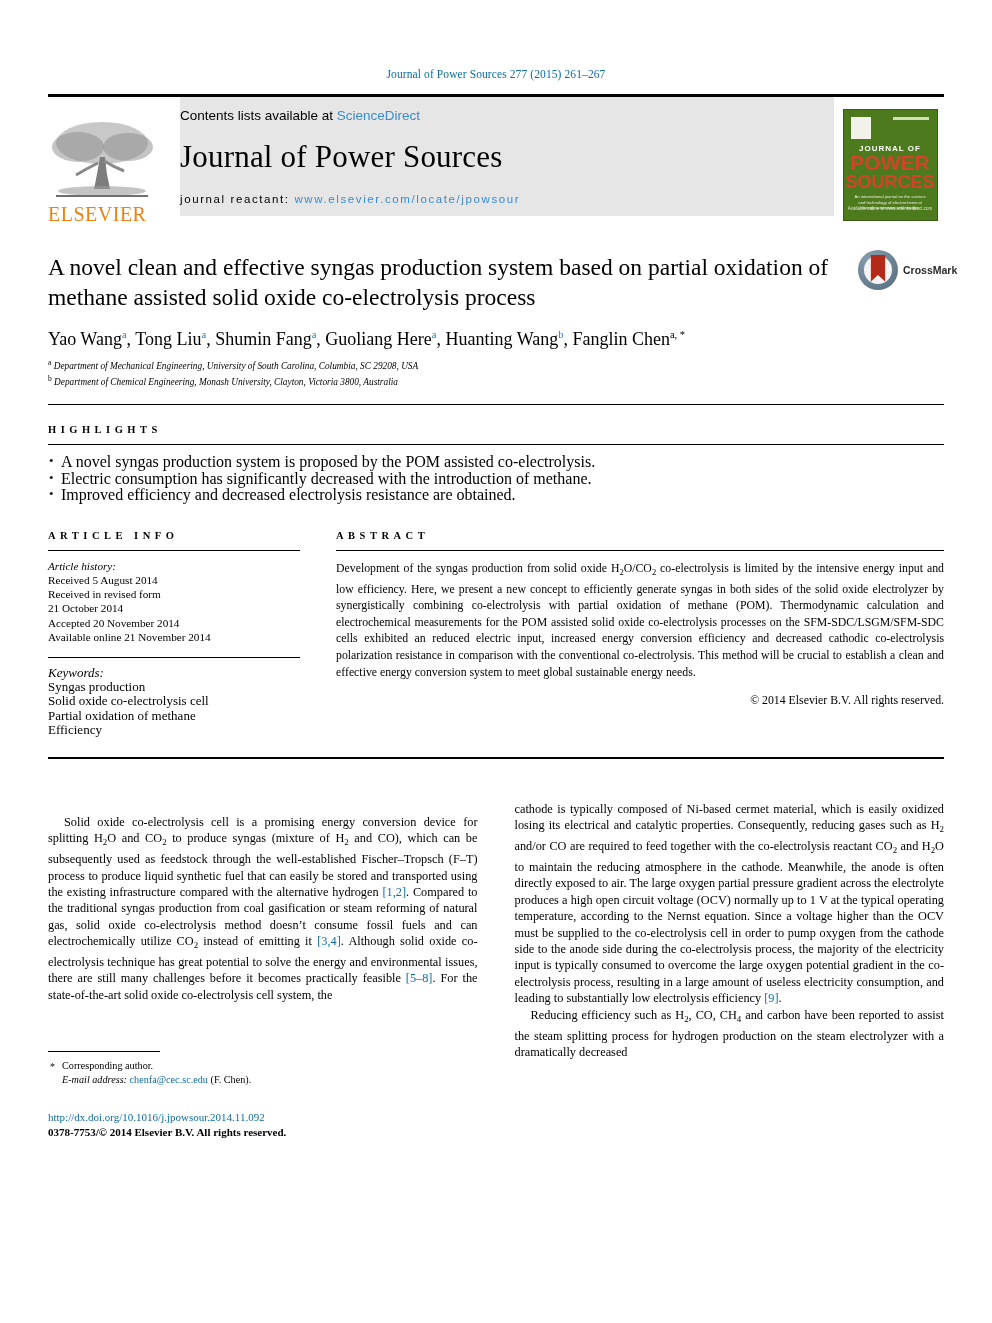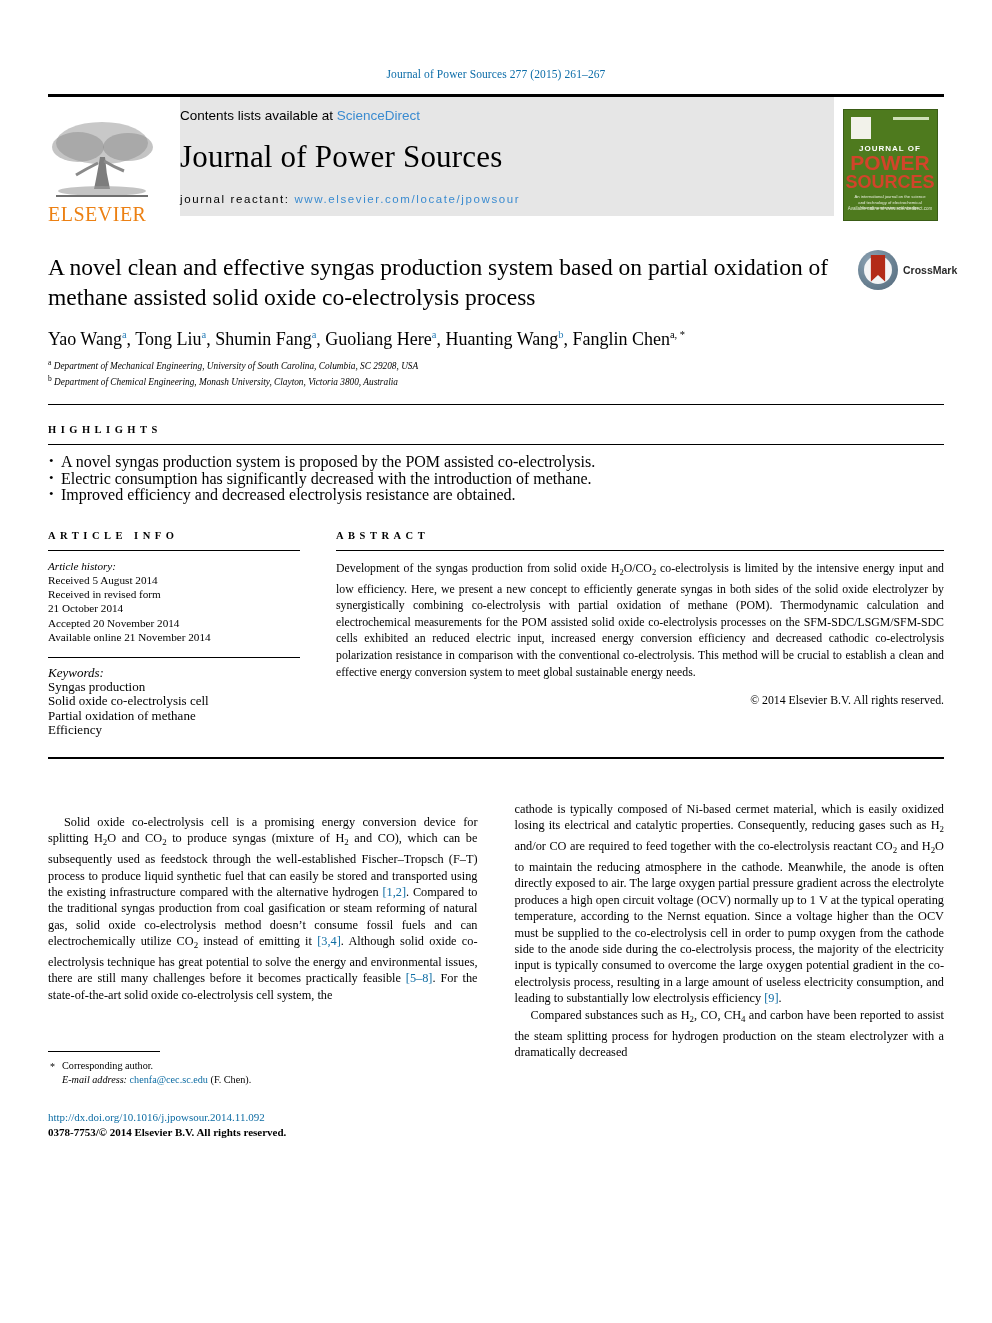--- a/index.html
+++ b/index.html
@@ -363,17 +363,17 @@
 
       <div class="doi-block">
         <div class="doi">http://dx.doi.org/10.1016/j.jpowsour.2014.11.092</div>
         <div class="issn"><span>0378-7753/</span><span>© 2014 Elsevier B.V. All rights reserved.</span></div>
       </div>
     </div>
 
     <div class="bodycol">
       <div class="para cont"><span>cathode is typically composed of Ni-based cermet material, which is easily oxidized losing its electrical and catalytic properties. Consequently, reducing gases such as H</span><sub>2</sub><span> and/or CO are required to feed together with the co-electrolysis reactant CO</span><sub>2</sub><span> and H</span><sub>2</sub><span>O to maintain the reducing atmosphere in the cathode. Meanwhile, the anode is often directly exposed to air. The large oxygen partial pressure gradient across the electrolyte produces a high open circuit voltage (OCV) normally up to 1 V at the typical operating temperature, according to the Nernst equation. Since a voltage higher than the OCV must be supplied to the co-electrolysis cell in order to pump oxygen from the cathode side to the anode side during the co-electrolysis process, the majority of the electricity input is typically consumed to overcome the large oxygen potential gradient in the co-electrolysis process, resulting in a large amount of useless electricity consumption, and leading to substantially low electrolysis efficiency </span><span class="ref">[9]</span><span>.</span></div>
 
-      <div class="para follow"><span>Compared substances such as H</span><sub>2</sub><span>, CO, CH</span><sub>4</sub><span> and carbon have been reported to assist the steam splitting process for hydrogen production on the steam electrolyzer with a dramatically decreased</span></div>
+      <div class="para follow"><span>Reducing efficiency such as H</span><sub>2</sub><span>, CO, CH</span><sub>4</sub><span> and carbon have been reported to assist the steam splitting process for hydrogen production on the steam electrolyzer with a dramatically decreased</span></div>
     </div>
   </div>
 
 </div>
 
 </body></html>

